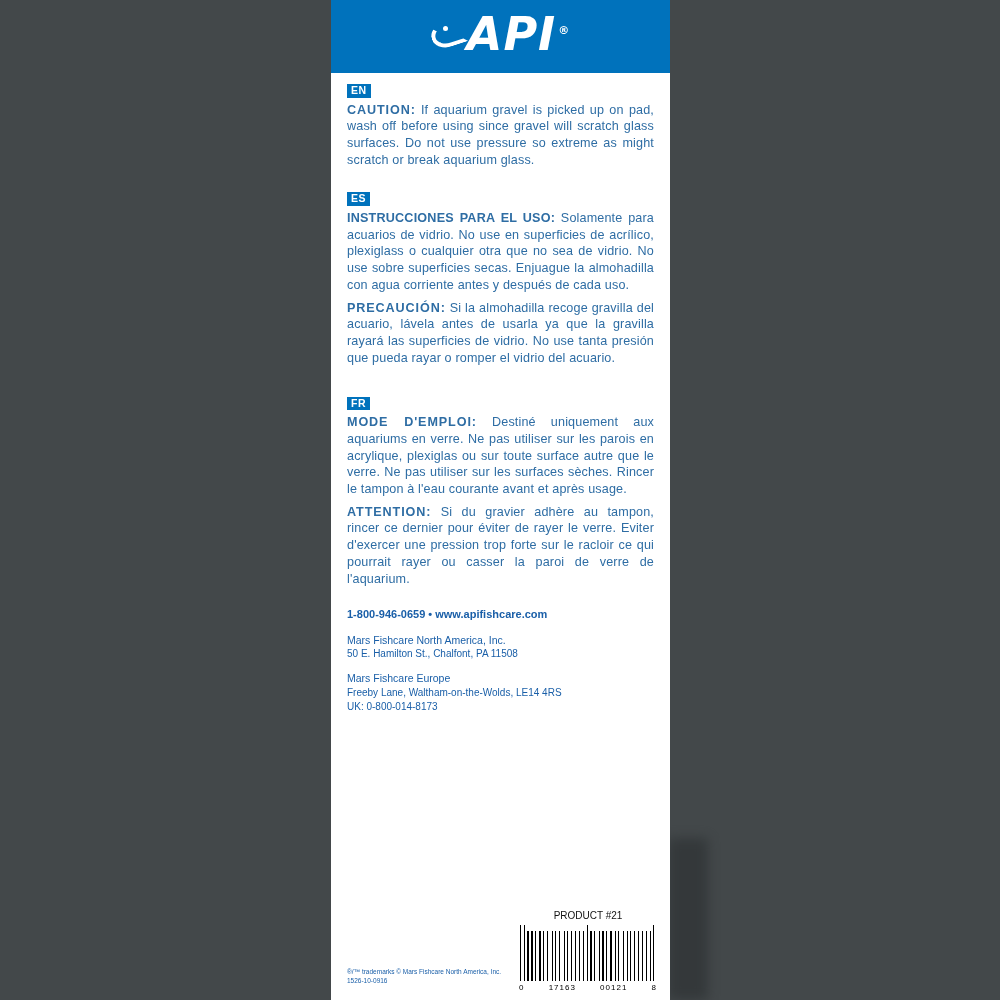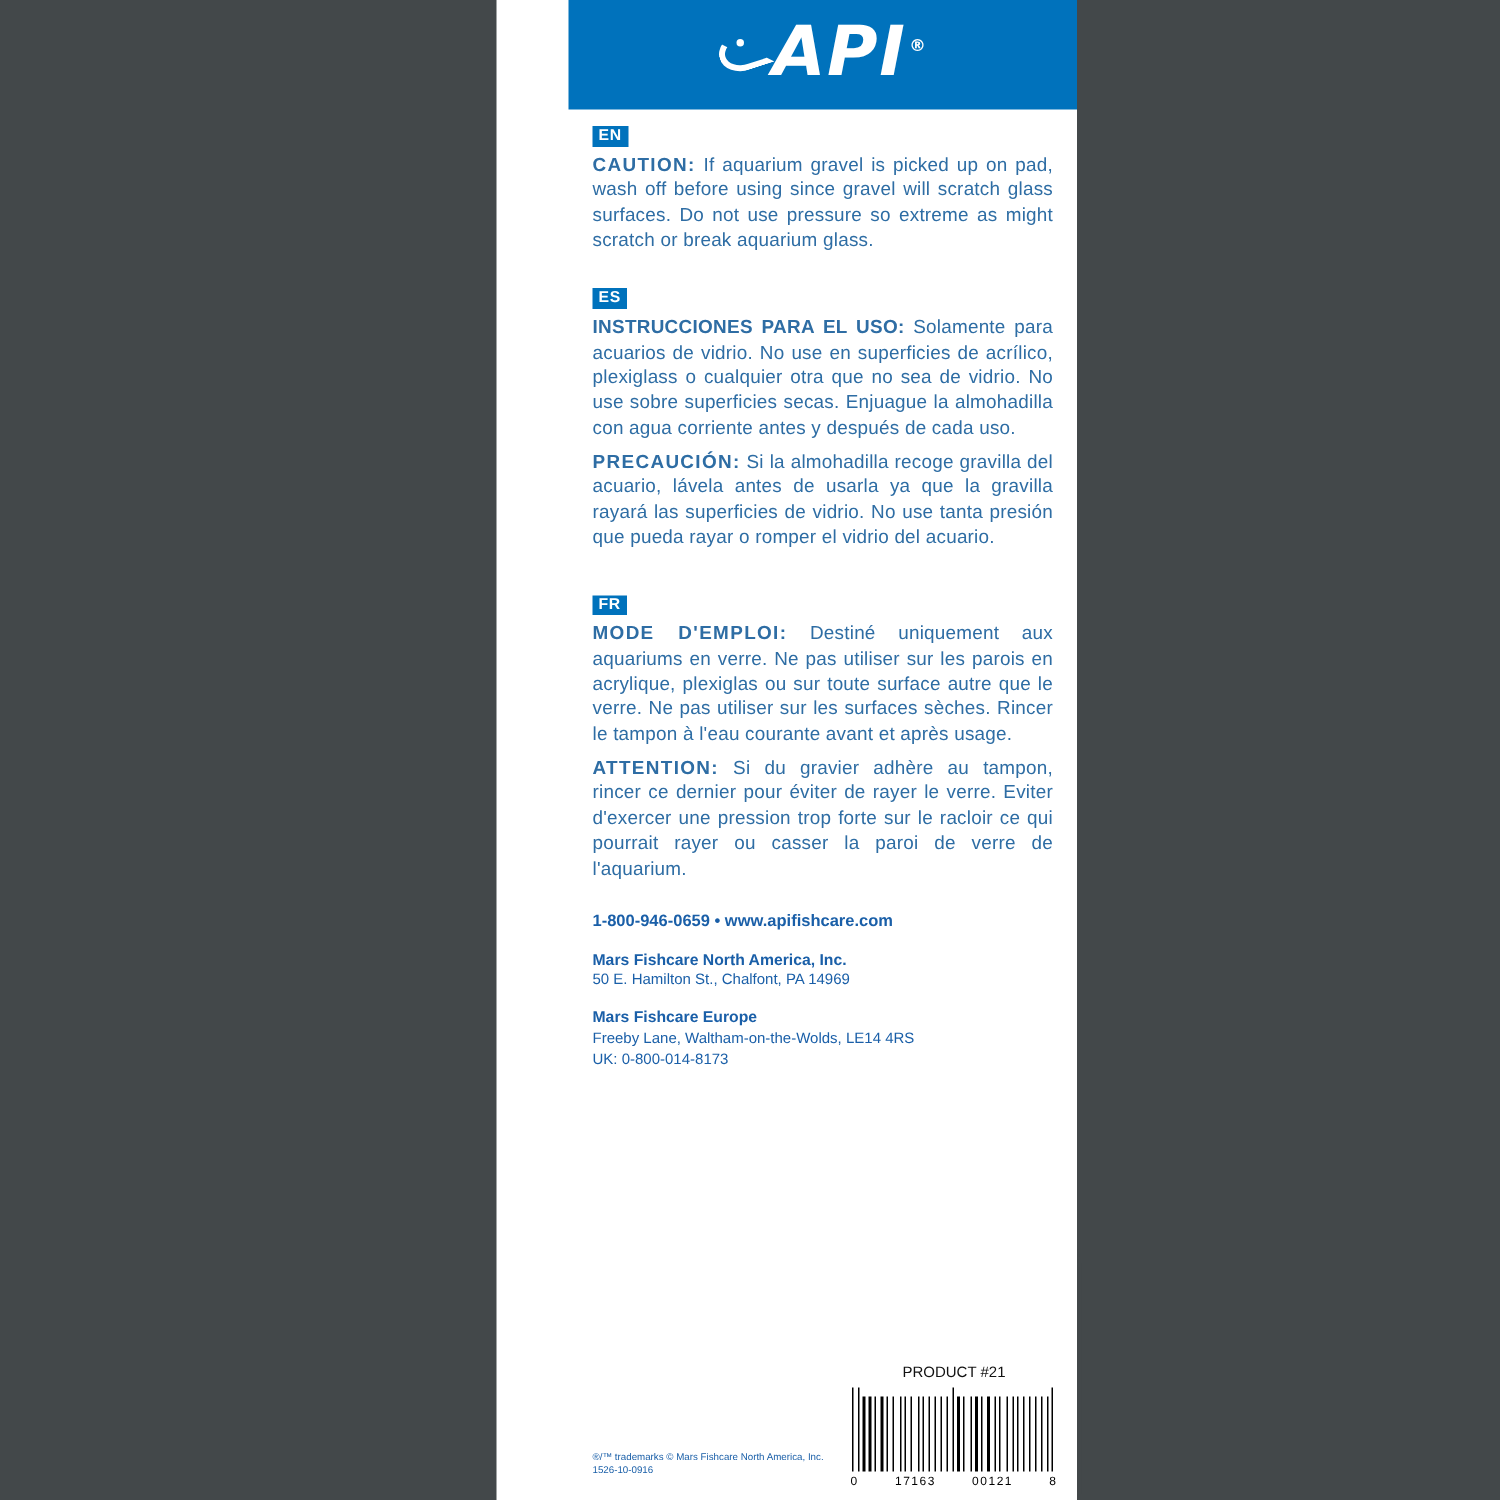--- a/index.html
+++ b/index.html
@@ -17,21 +17,20 @@
 
   
   #package {
     position: absolute;
     left: 331px;
     top: 0;
     width: 339px;
     height: 1000px;
     background: #ffffff;
     box-sizing: border-box;
-    margin-left: 48px;
   }
 
   
   #logo-band {
     position: absolute;
     left: 0;
     top: 0;
     width: 339px;
     height: 68px;
     background: #0072bc;
@@ -151,21 +150,21 @@
   .contact-line {
     color: #1a5fa8;
     font-size: 11px;
     font-weight: bold;
     line-height: 1.38;
     margin: 0;
   }
   .addr-head {
     color: #1a5fa8;
     font-size: 10.5px;
-    font-weight: bold;
+    font-weight: normal;
     line-height: 1.4;
     margin: 0;
   }
   .addr-line {
     color: #1a5fa8;
     font-size: 10px;
     line-height: 1.4;
     margin: 0;
   }
   .gap-sm { height: 10px; }
@@ -282,21 +281,21 @@
     </div>
 
     <div>
       <p class="contact-line">1-800-946-0659 • www.apifishcare.com</p>
     </div>
 
     <div class="gap-sm"></div>
 
     <div>
       <p class="addr-head">Mars Fishcare North America, Inc.</p>
-      <p class="addr-line">50 E. Hamilton St., Chalfont, PA 14969</p>
+      <p class="addr-line">50 E. Hamilton St., Chalfont, PA 11508</p>
     </div>
 
     <div class="gap-sm"></div>
 
     <div>
       <p class="addr-head">Mars Fishcare Europe</p>
       <p class="addr-line">Freeby Lane, Waltham-on-the-Wolds, LE14 4RS</p>
       <p class="addr-line">UK: 0-800-014-8173</p>
     </div>
 

